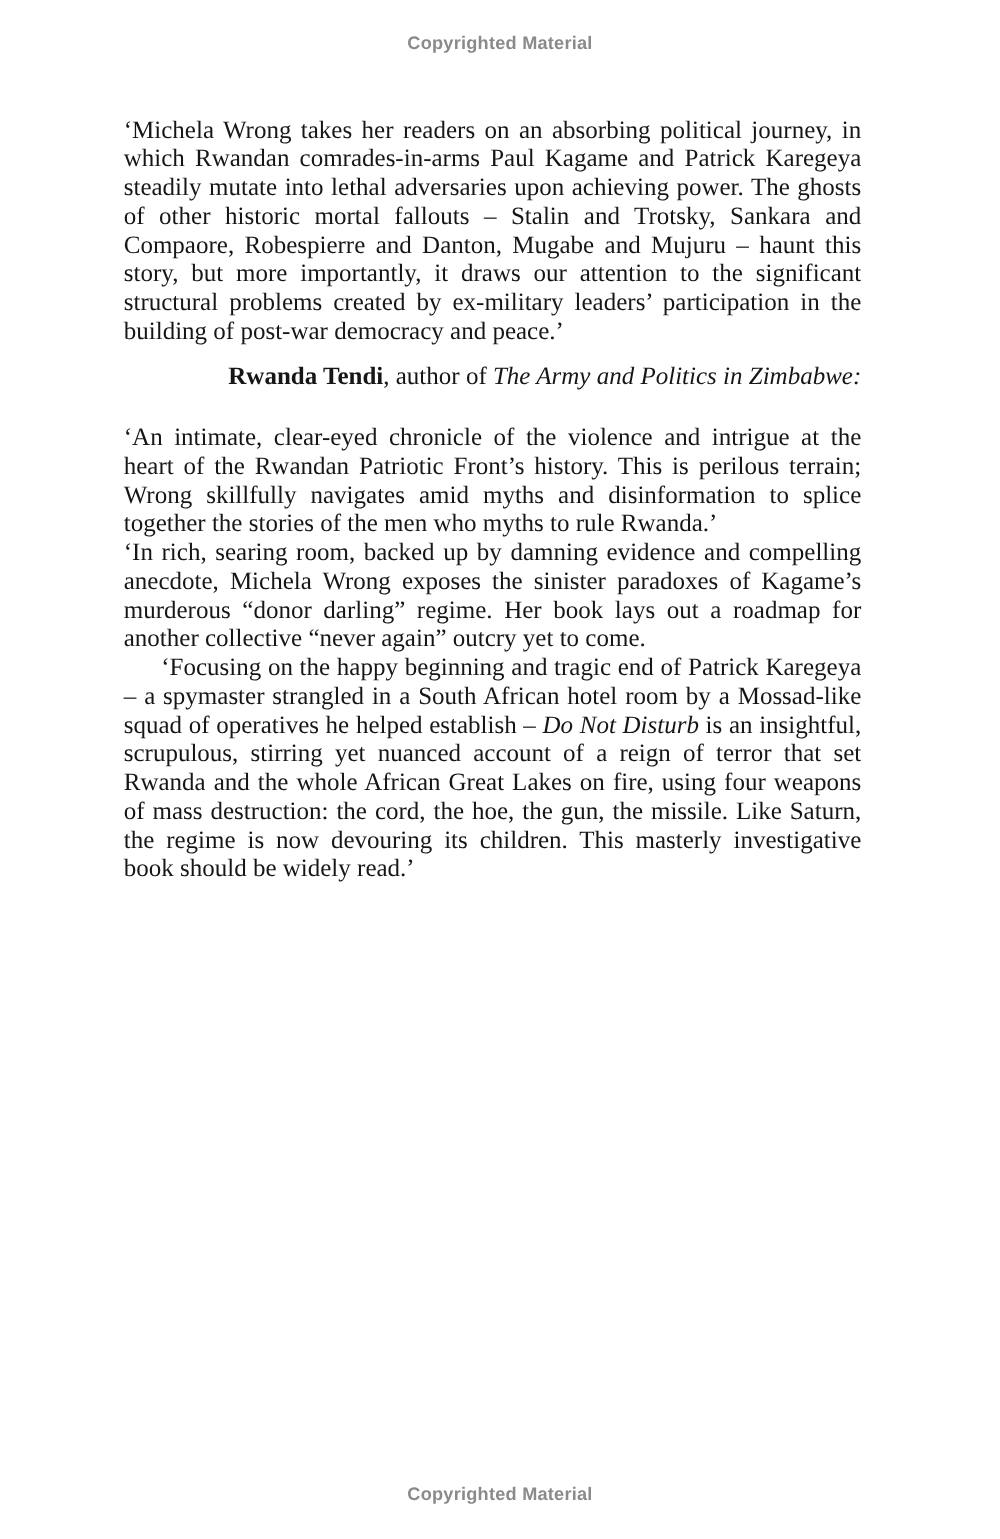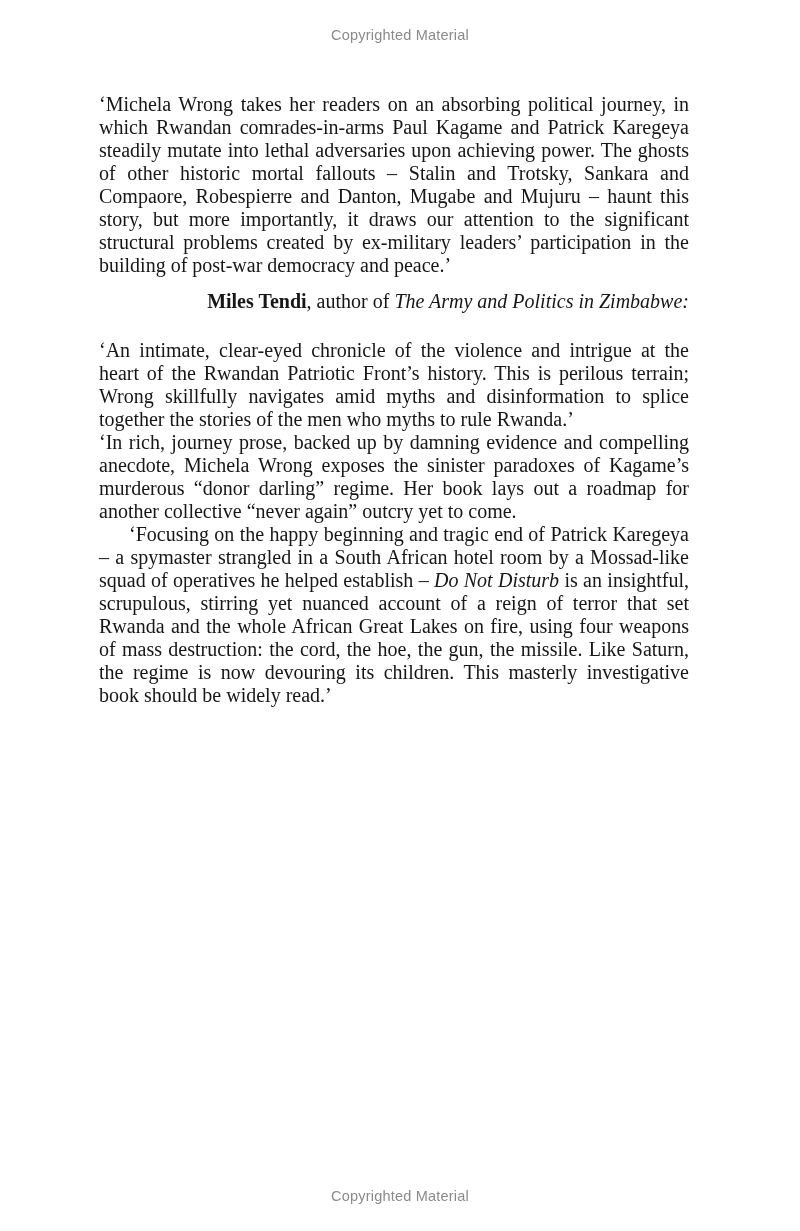--- a/index.html
+++ b/index.html
@@ -11,21 +11,21 @@
     font-family: "Liberation Serif", "DejaVu Serif", serif;
     color: #161616;
     overflow: hidden;
   }
   .copyright {
     position: absolute;
     left: 0;
     right: 0;
     text-align: center;
     font-family: "Liberation Sans", "DejaVu Sans", sans-serif;
-    font-weight: normal;
+    font-weight: bold;
     font-size: 14.5px;
     color: #8a8a8a;
     letter-spacing: 0.2px;
   }
   .copyright.top { top: 27px; }
   .copyright.bottom { top: 1188px; }
   .content {
     position: absolute;
     left: 99px;
     top: 93px;
@@ -51,30 +51,30 @@
 
 <div class="page">
 
   <div class="copyright top">Copyrighted Material</div>
 
   <div class="content">
 
     <section>
       <p class="quote">‘Michela Wrong takes her readers on an absorbing political journey, in which Rwandan comrades-in-arms Paul Kagame and Patrick Karegeya steadily mutate into lethal adversaries upon achieving power. The ghosts of other historic mortal fallouts – Stalin and Trotsky, Sankara and Compaore, Robespierre and Danton, Mugabe and Mujuru – haunt this story, but more importantly, it draws our attention to the significant structural problems created by ex-military leaders’ participation in the building of post-war democracy and peace.’</p>
       <div class="attribution">
-        <span class="line"><span class="b">Miles Tendi</span><span>, author of </span><span class="i">The Army and Politics in Zimbabwe:</span></span>
+        <span class="line"><span class="b">Rwanda Tendi</span><span>, author of </span><span class="i">The Army and Politics in Zimbabwe:</span></span>
       </div>
     </section>
 
     <section>
       <p class="quote">‘An intimate, clear-eyed chronicle of the violence and intrigue at the heart of the Rwandan Patriotic Front’s history. This is perilous terrain; Wrong skillfully navigates amid myths and disinformation to splice together the stories of the men who myths to rule Rwanda.’</p>
     </section>
 
     <section>
-      <p class="quote">‘In rich, journey prose, backed up by damning evidence and compelling anecdote, Michela Wrong exposes the sinister paradoxes of Kagame’s murderous “donor darling” regime. Her book lays out a roadmap for another collective “never again” outcry yet to come.</p>
+      <p class="quote">‘In rich, searing room, backed up by damning evidence and compelling anecdote, Michela Wrong exposes the sinister paradoxes of Kagame’s murderous “donor darling” regime. Her book lays out a roadmap for another collective “never again” outcry yet to come.</p>
       <p class="quote indent"><span>‘Focusing on the happy beginning and tragic end of Patrick Karegeya – a spymaster strangled in a South African hotel room by a Mossad-like squad of operatives he helped establish – </span><span class="i">Do Not Disturb</span><span> is an insightful, scrupulous, stirring yet nuanced account of a reign of terror that set Rwanda and the whole African Great Lakes on fire, using four weapons of mass destruction: the cord, the hoe, the gun, the missile. Like Saturn, the regime is now devouring its children. This masterly investigative book should be widely read.’</span></p>
     </section>
 
   </div>
 
   <div class="copyright bottom">Copyrighted Material</div>
 
 </div>
 
 </body></html>

